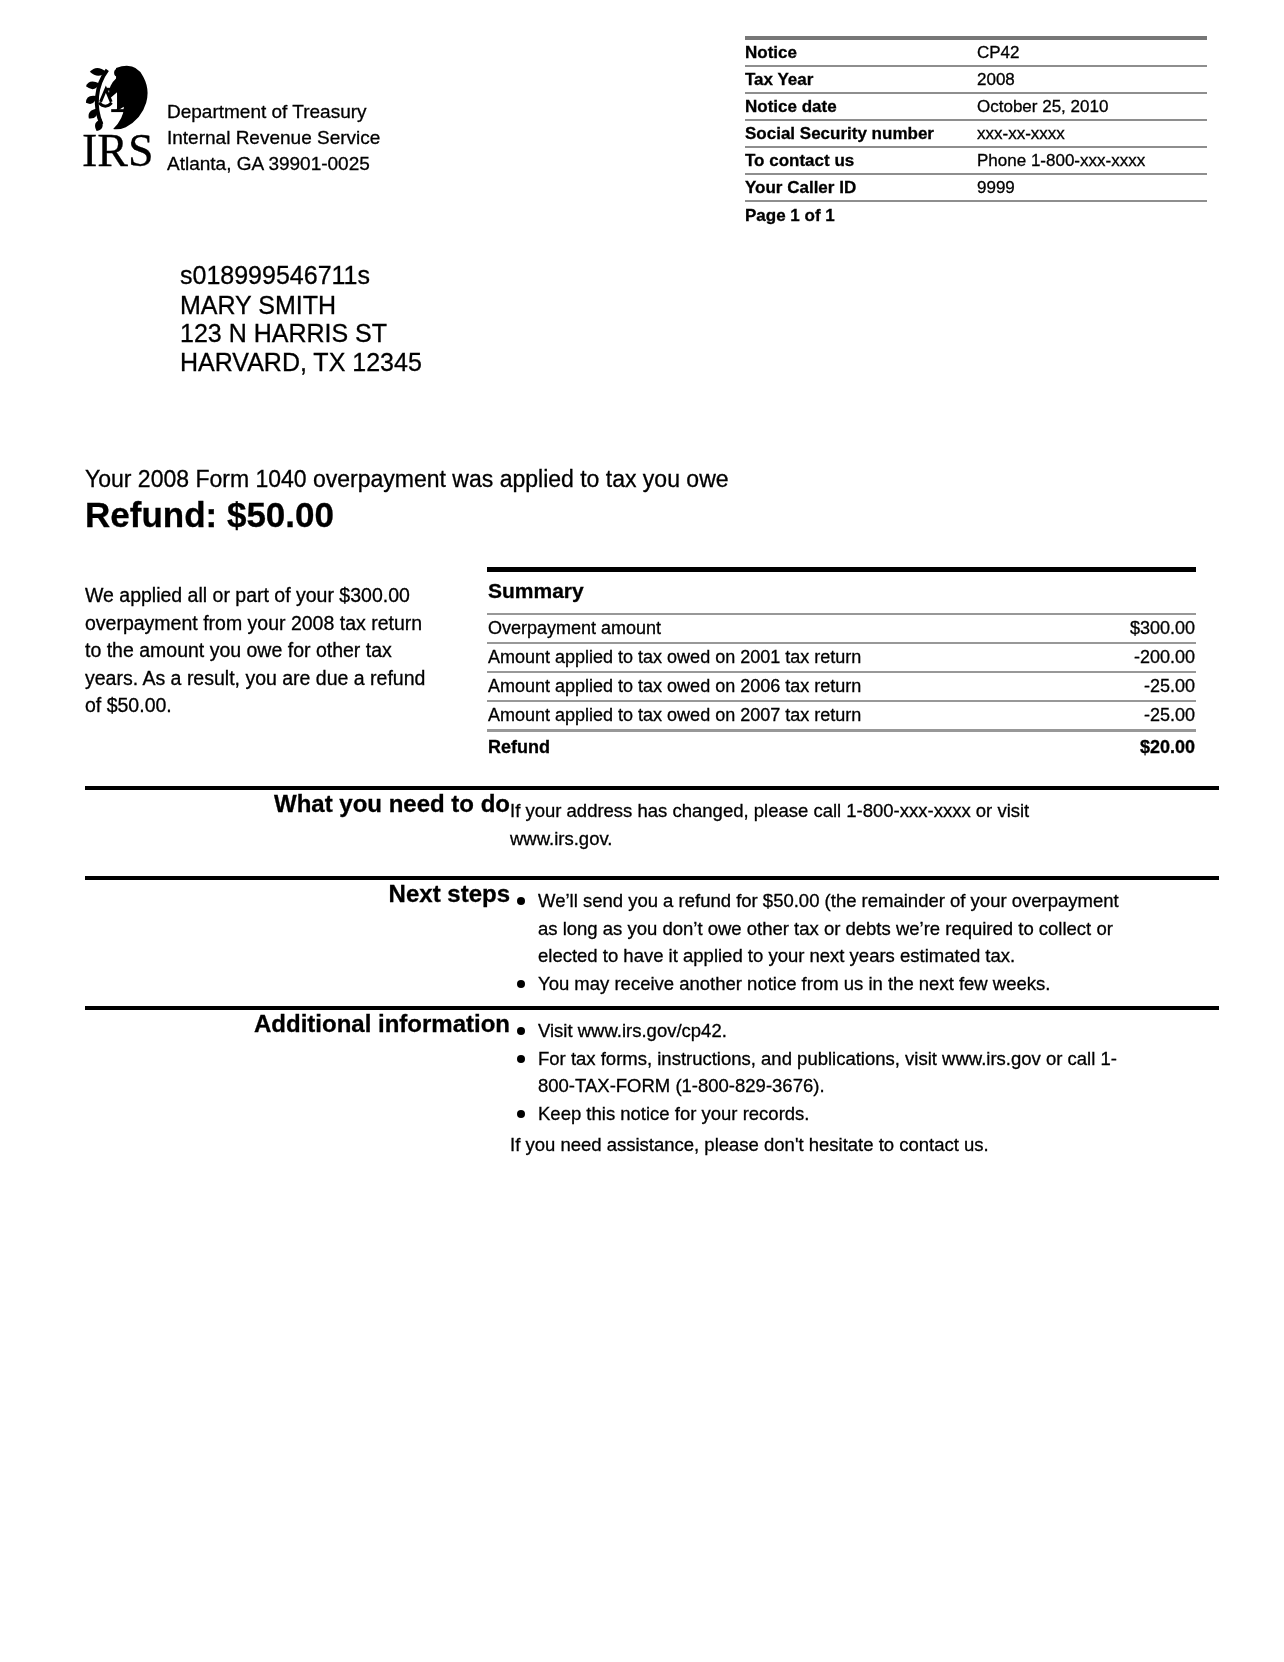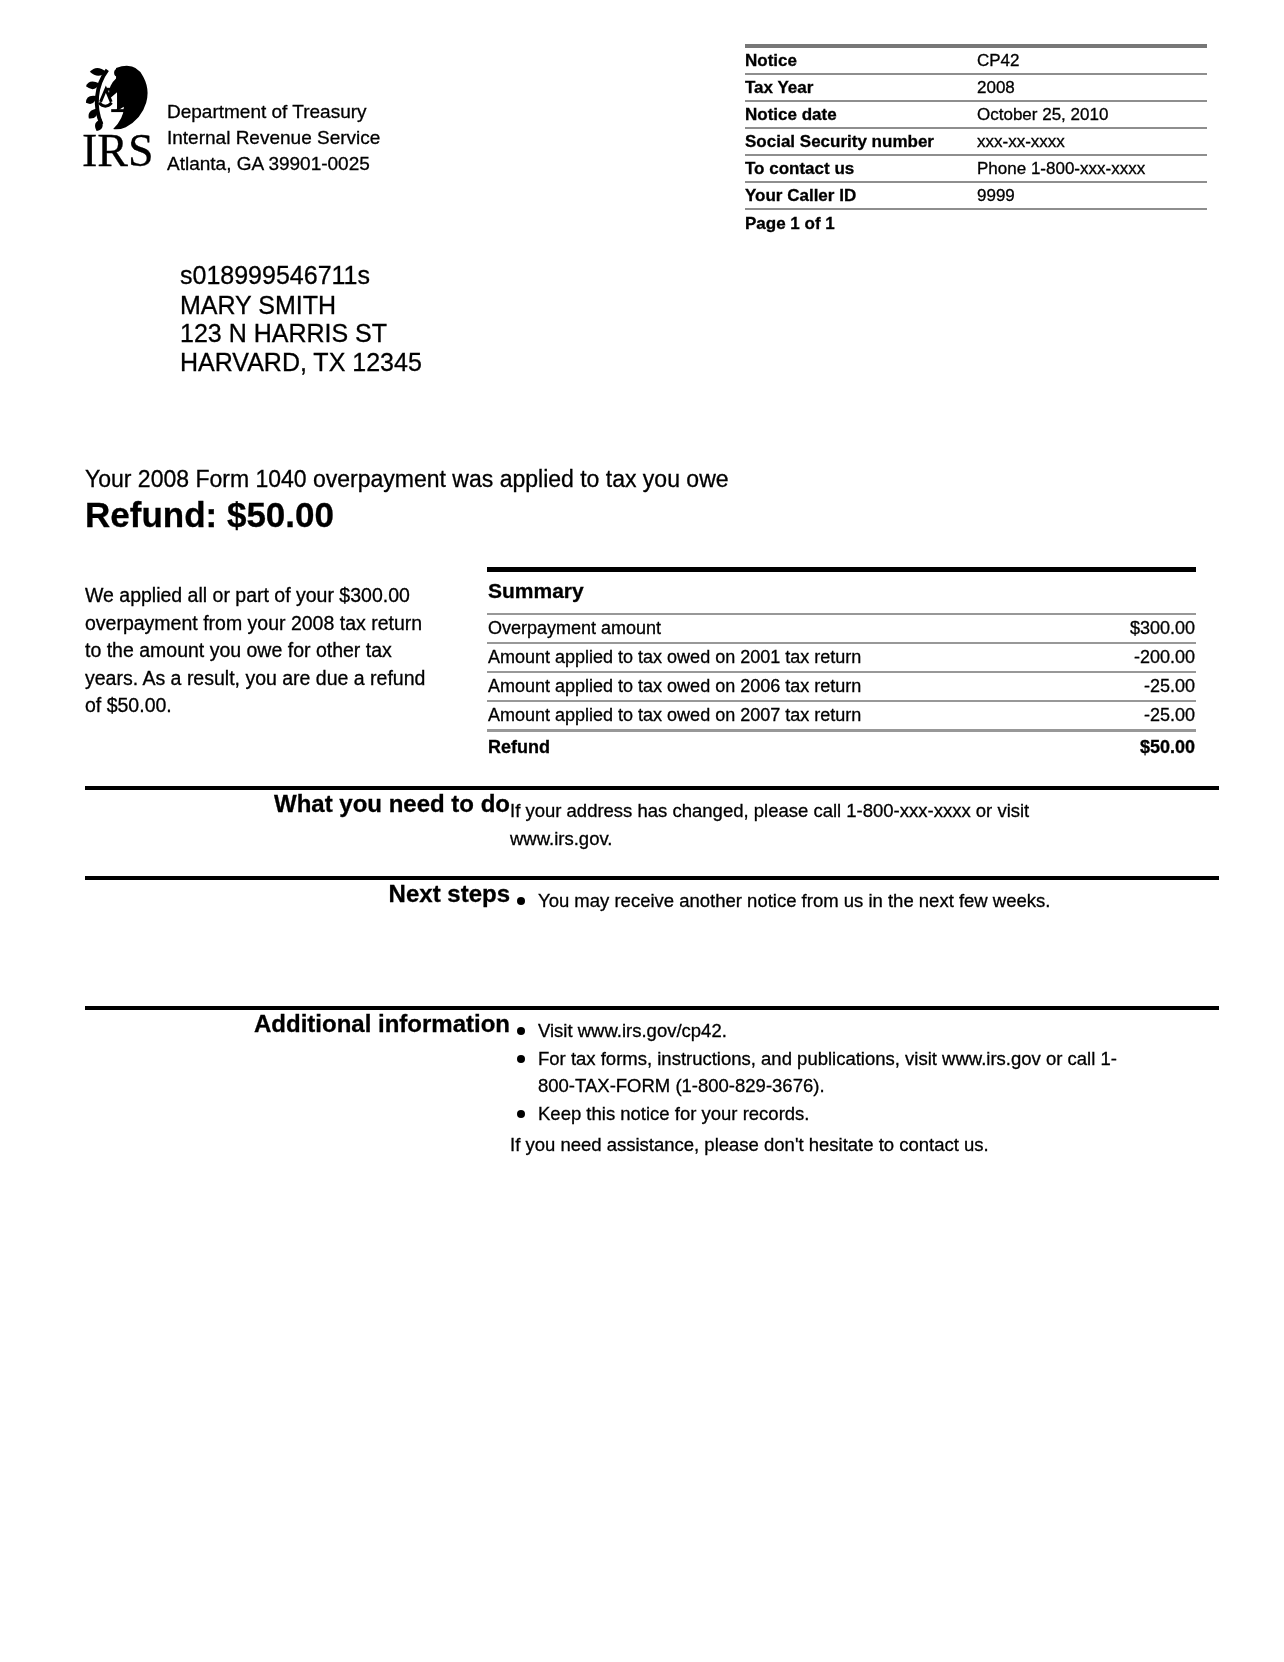--- a/index.html
+++ b/index.html
@@ -9,21 +9,21 @@
     -webkit-text-stroke:0.3px #000; overflow:hidden;
   }
   
   .emblem { position:absolute; left:84px; top:64px; width:68px; height:68px; }
   .irs-word {
     position:absolute; left:82px; top:128px; width:80px;
     font-family:"Liberation Serif", serif; font-size:46px; letter-spacing:0px; line-height:1;
   }
   .agency { position:absolute; left:167px; top:99px; font-size:19px; line-height:26px; font-weight:normal; }
   
-  .nt { position:absolute; left:745px; top:44px; width:462px; border-top:4px solid #777; }
+  .nt { position:absolute; left:745px; top:36px; width:462px; border-top:4px solid #777; }
   .nt-row { display:flex; height:23px; align-items:flex-end; padding-bottom:2px; border-bottom:2px solid #8e8e8e; }
   .nt-label { width:232px; font-weight:bold; font-size:17px; }
   .nt-value { font-size:17px; }
   .nt-page { margin-top:4px; font-weight:bold; font-size:17px; }
   
   .recipient { position:absolute; left:180px; top:261px; font-size:25px; line-height:28.5px; }
   .recipient .mail-code { margin-bottom:1px; }
   
   .subject  { position:absolute; left:85px; top:466px; font-size:23px; }
   .headline { position:absolute; left:85px; top:495px; font-size:35px; font-weight:bold; }
@@ -131,32 +131,36 @@
     <div class="sum-row">
       <span class="sum-label">Amount applied to tax owed on 2006 tax return</span>
       <span class="sum-value">-25.00</span>
     </div>
     <div class="sum-row">
       <span class="sum-label">Amount applied to tax owed on 2007 tax return</span>
       <span class="sum-value">-25.00</span>
     </div>
     <div class="sum-row total">
       <span class="sum-label">Refund</span>
-      <span class="sum-value">$50.00</span>
+      <span class="sum-value">$20.00</span>
     </div>
   </div>
 
   <div class="section s1">
     <div class="sec-title">What you need to do</div>
     <div class="sec-body">If your address has changed, please call 1-800-xxx-xxxx or visit www.irs.gov.</div>
   </div>
 
   <div class="section s2">
     <div class="sec-title">Next steps</div>
     <div class="sec-body">
+      <div class="bullet">
+        <span class="dot"></span>
+        <span class="btxt">We’ll send you a refund for $50.00 (the remainder of your overpayment as long as you don’t owe other tax or debts we’re required to collect or elected to have it applied to your next years estimated tax.</span>
+      </div>
       <div class="bullet">
         <span class="dot"></span>
         <span class="btxt">You may receive another notice from us in the next few weeks.</span>
       </div>
     </div>
   </div>
 
   <div class="section s3">
     <div class="sec-title">Additional information</div>
     <div class="sec-body">

